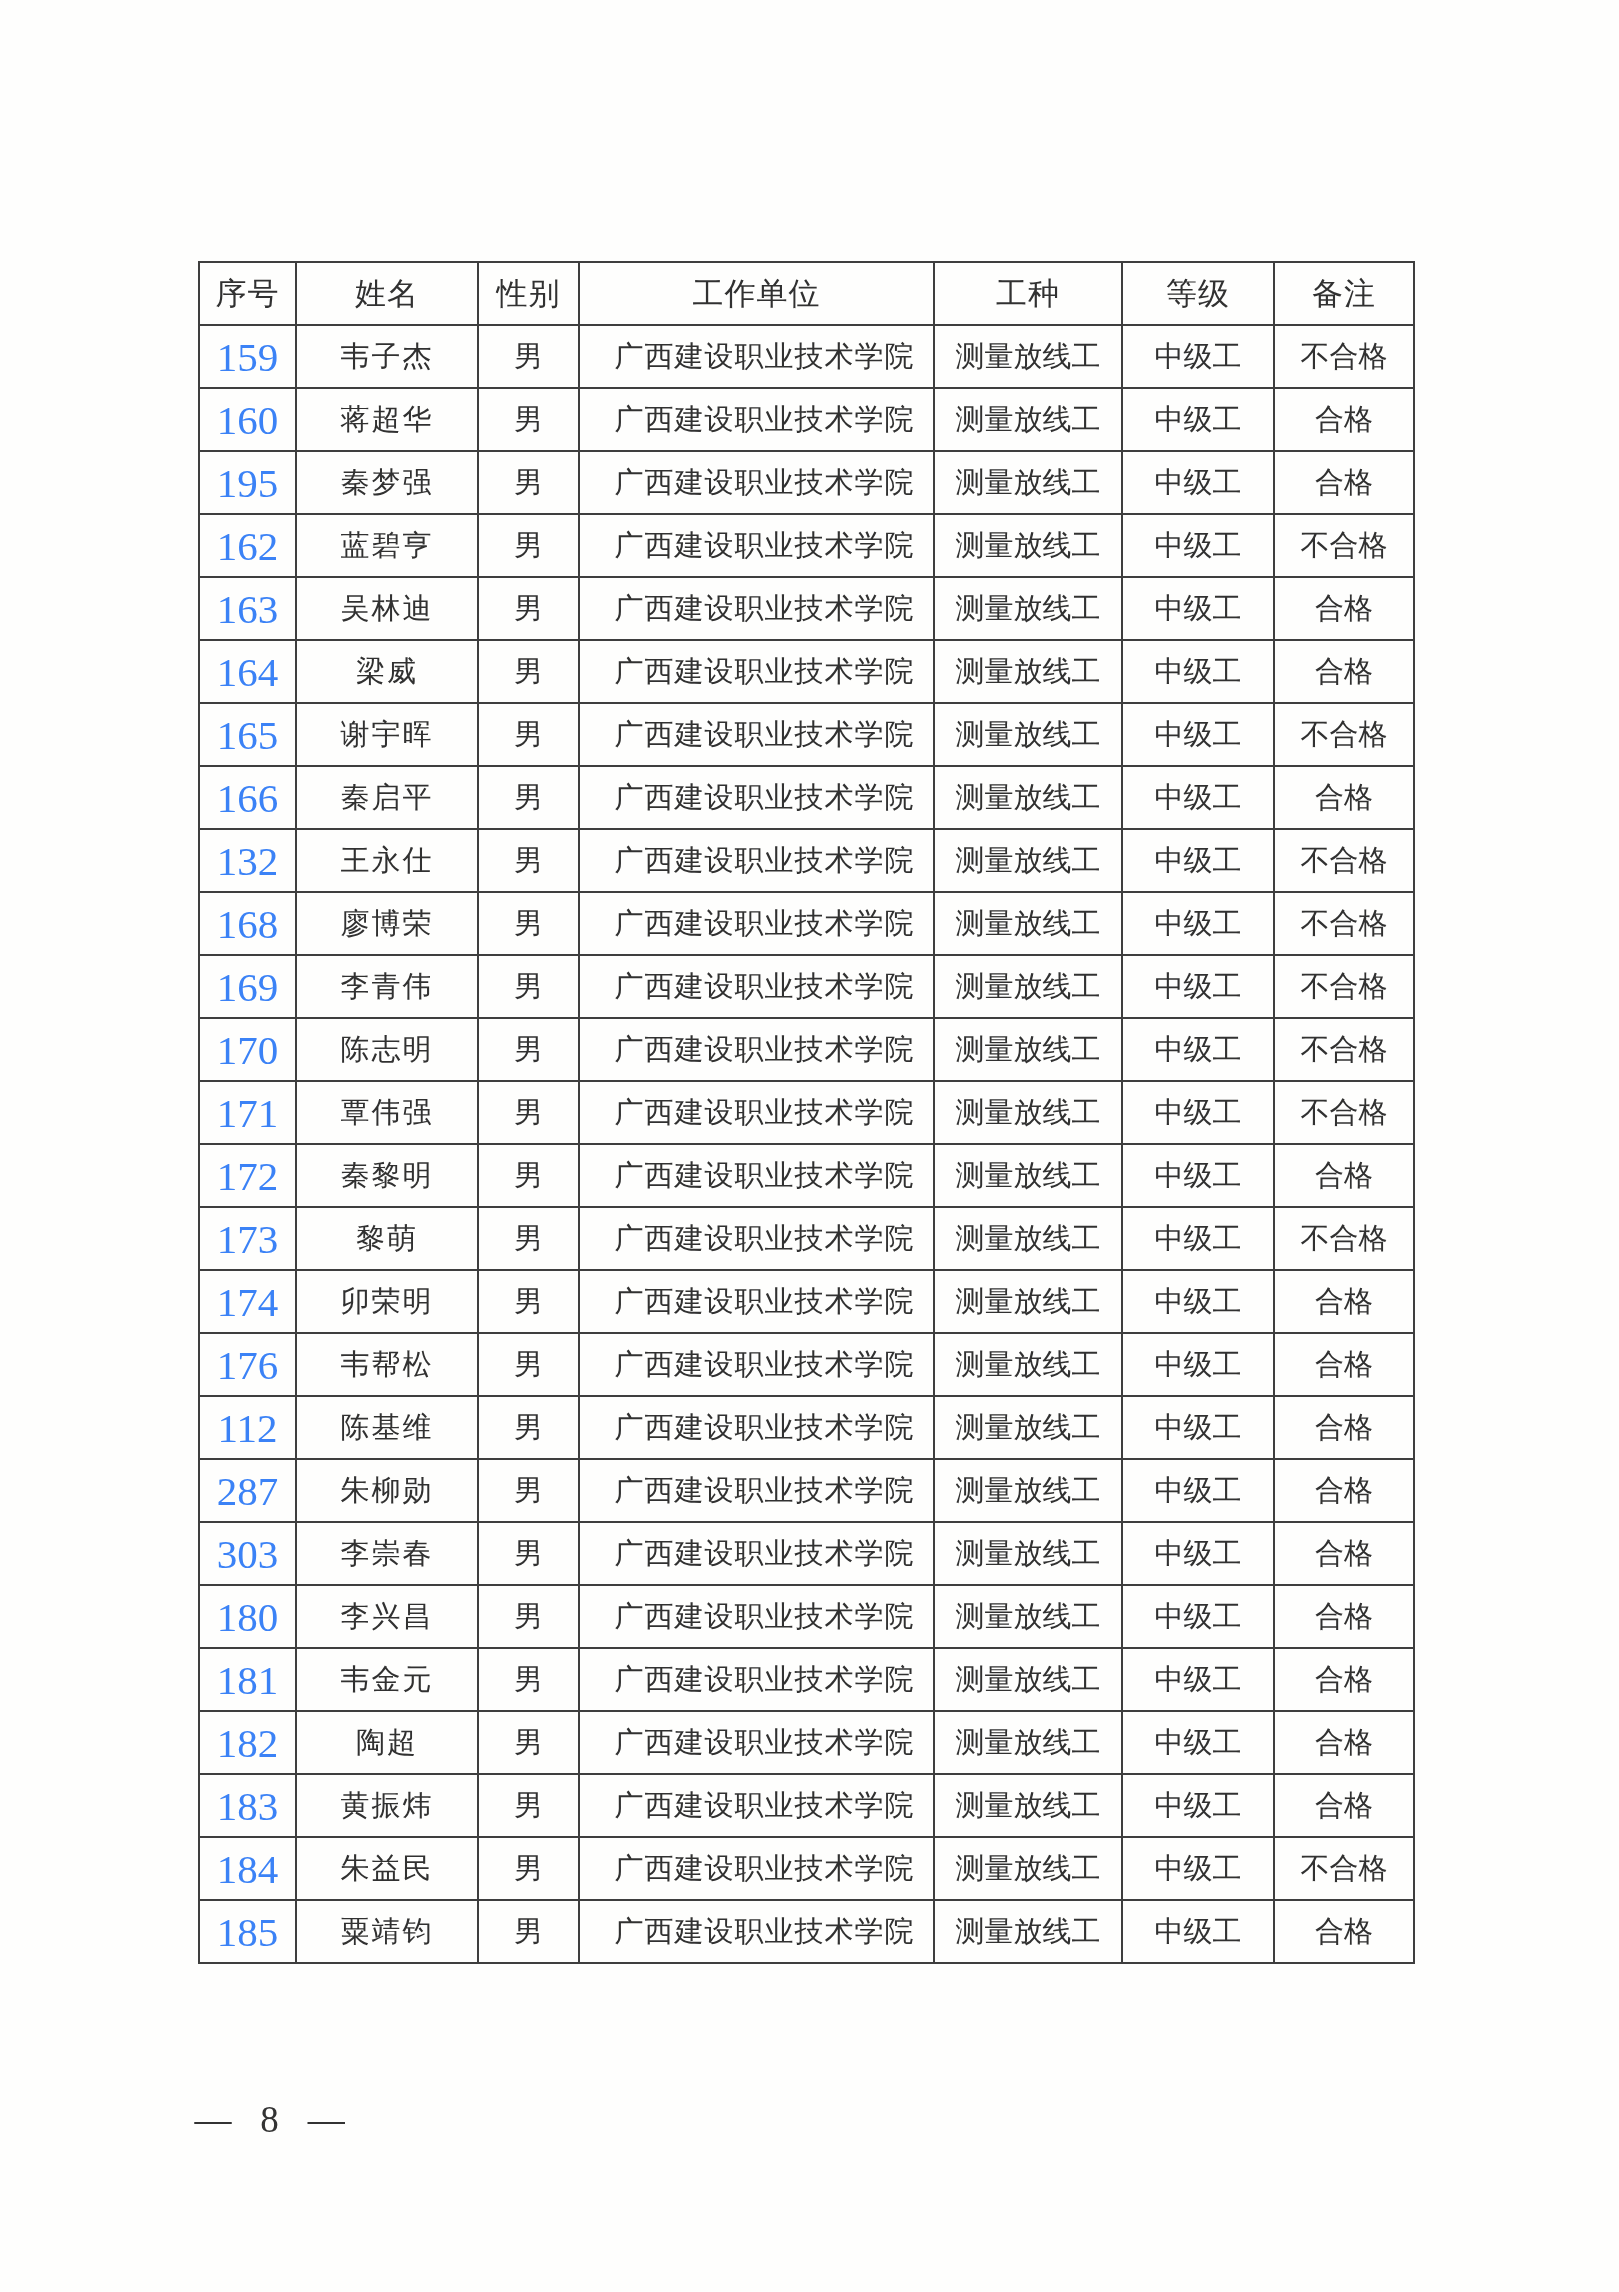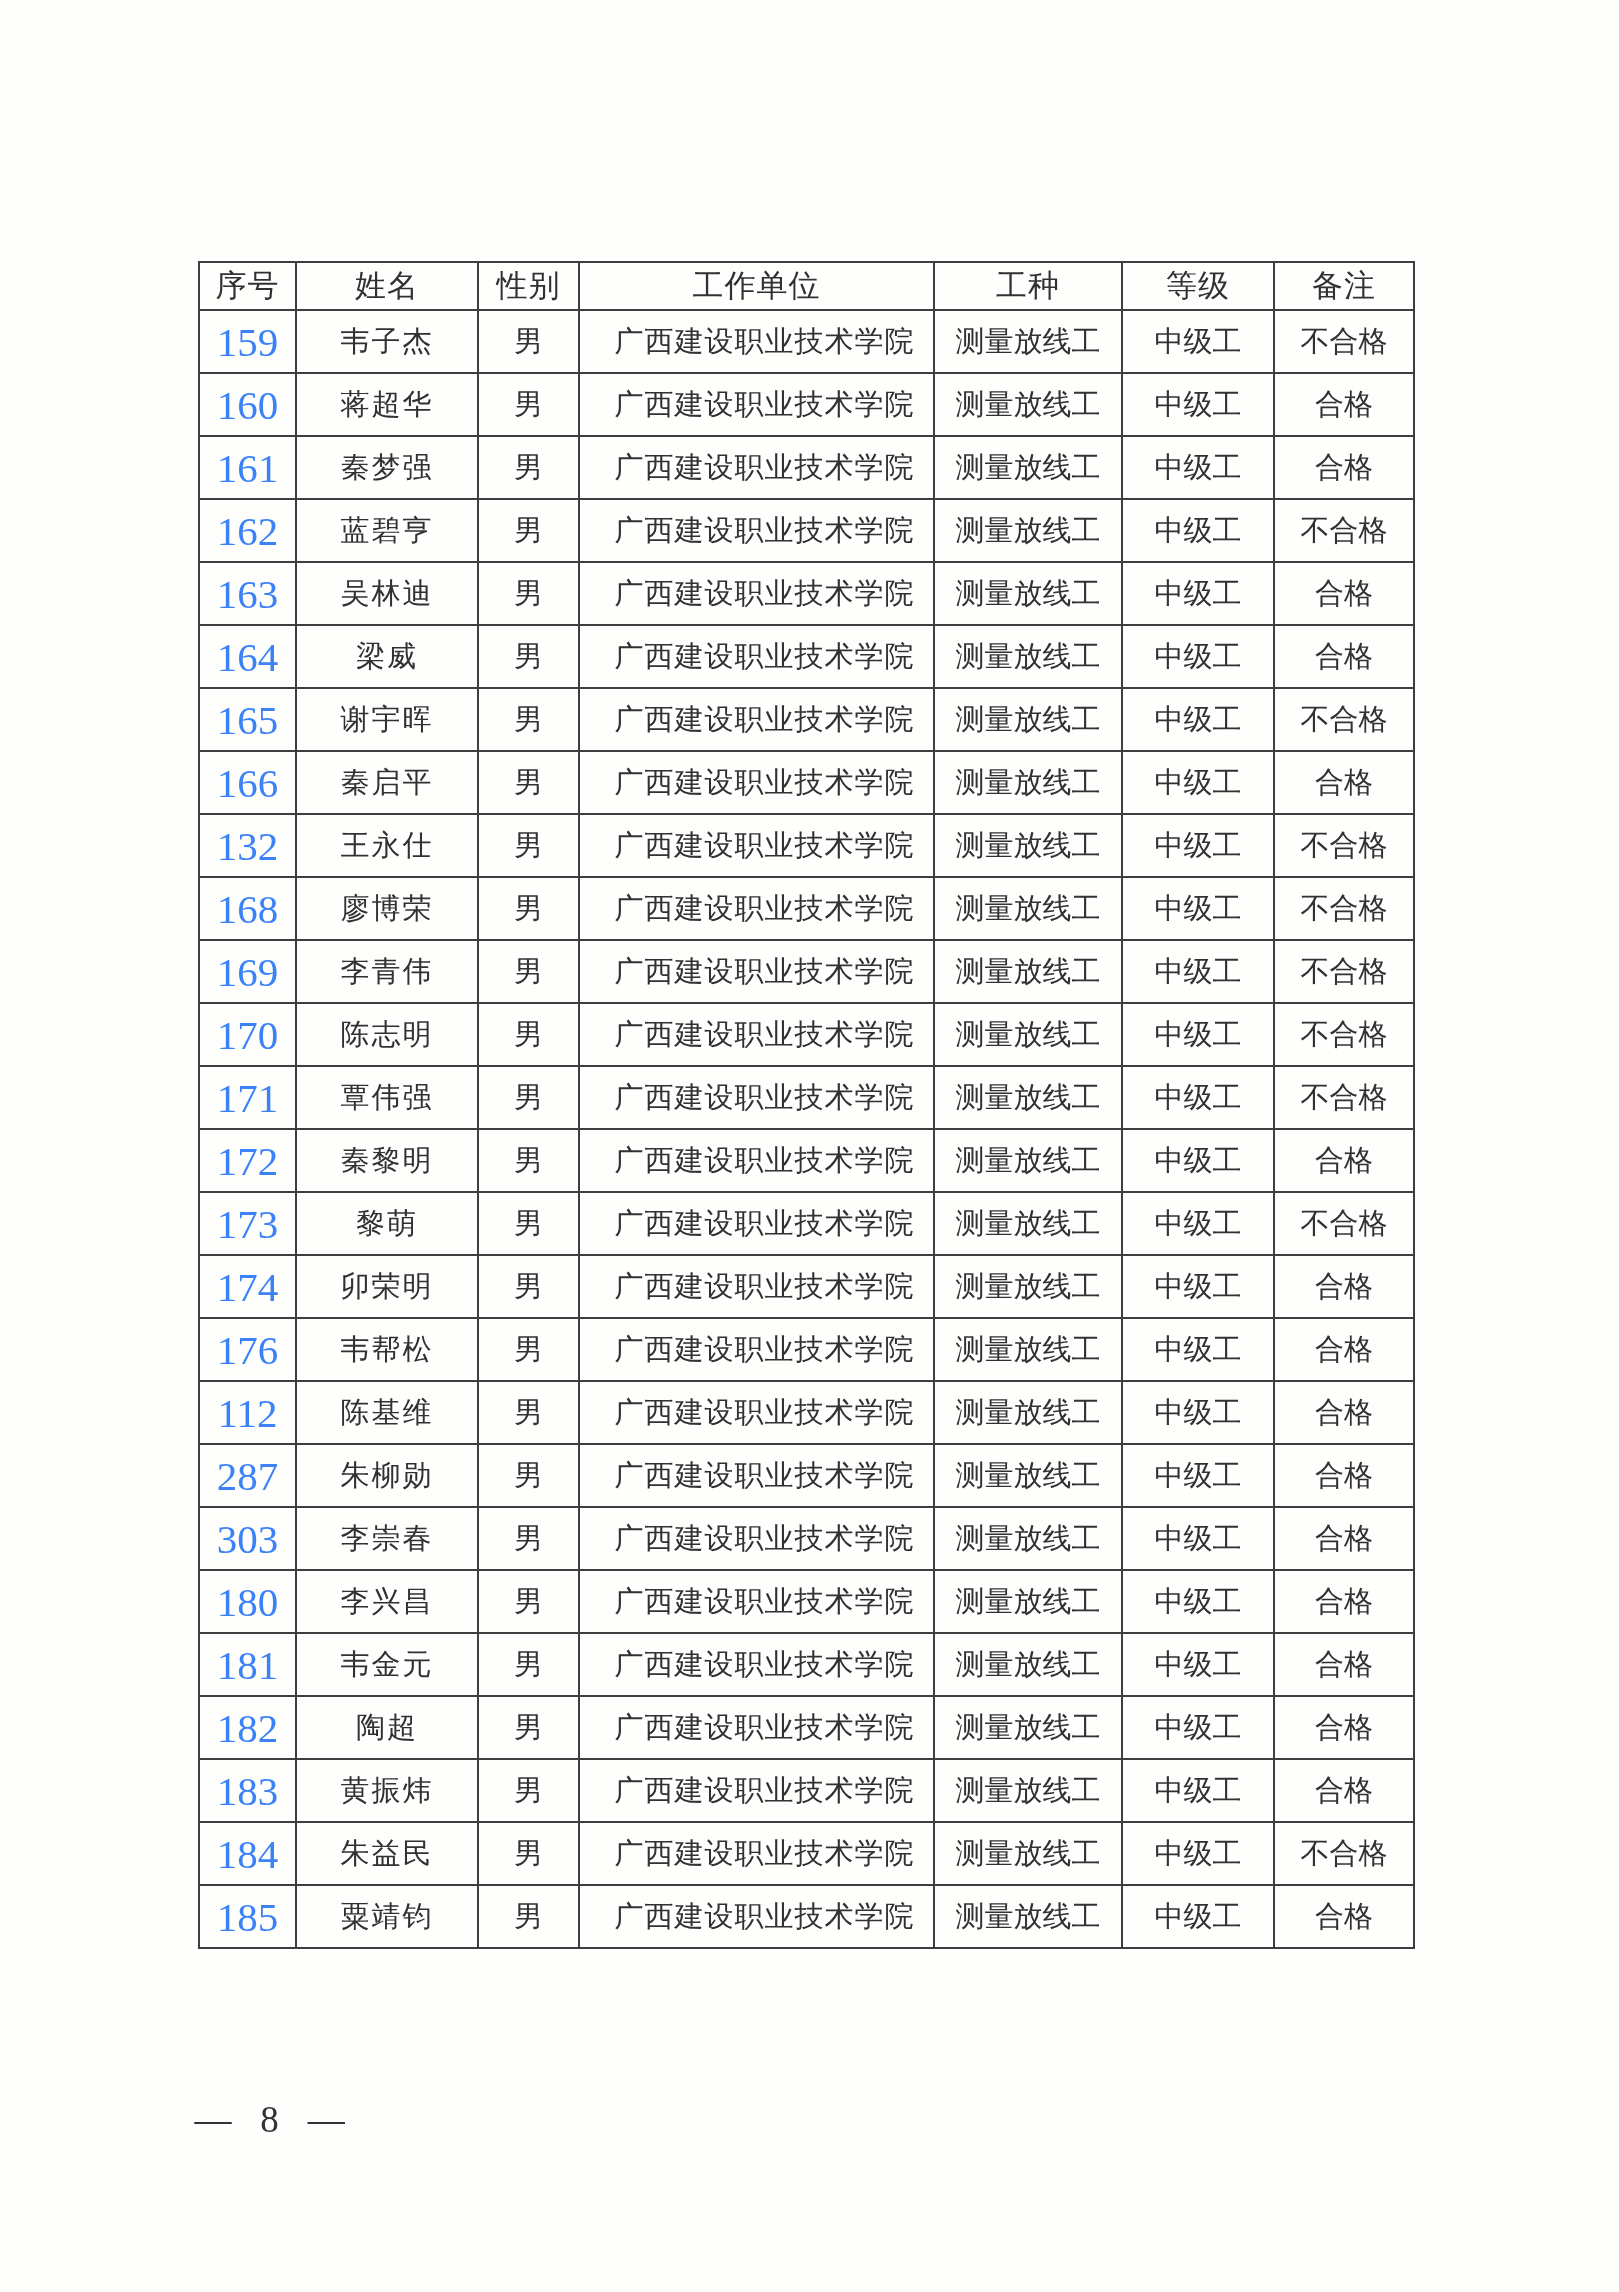--- a/index.html
+++ b/index.html
@@ -32,21 +32,21 @@
   th, td {
     border: 2px solid #3e3e3e;
     text-align: center;
     vertical-align: middle;
     color: #313131;
     font-weight: normal;
     white-space: nowrap;
     overflow: hidden;
   }
   thead th {
-    height: 48px;
+    height: 63px;
     font-size: 31px;
     letter-spacing: 1px;
   }
   tbody td {
     height: 63px;
     font-size: 29px;
   }
   tbody td.cell-no {
     font-size: 41px;
     font-family: "Liberation Serif", serif;
@@ -104,21 +104,21 @@
         <tr>
           <td class="cell-no">160</td>
           <td class="cell-name">蒋超华</td>
           <td class="cell-gender">男</td>
           <td class="cell-unit">广西建设职业技术学院</td>
           <td class="cell-trade">测量放线工</td>
           <td class="cell-grade">中级工</td>
           <td class="cell-remark">合格</td>
         </tr>
         <tr>
-          <td class="cell-no">161</td>
+          <td class="cell-no">195</td>
           <td class="cell-name">秦梦强</td>
           <td class="cell-gender">男</td>
           <td class="cell-unit">广西建设职业技术学院</td>
           <td class="cell-trade">测量放线工</td>
           <td class="cell-grade">中级工</td>
           <td class="cell-remark">合格</td>
         </tr>
         <tr>
           <td class="cell-no">162</td>
           <td class="cell-name">蓝碧亨</td>

